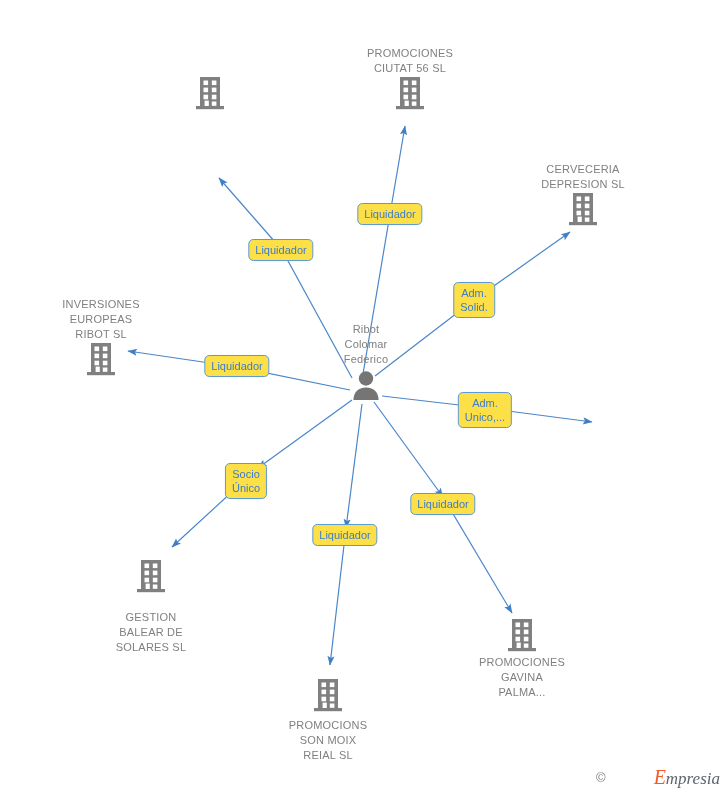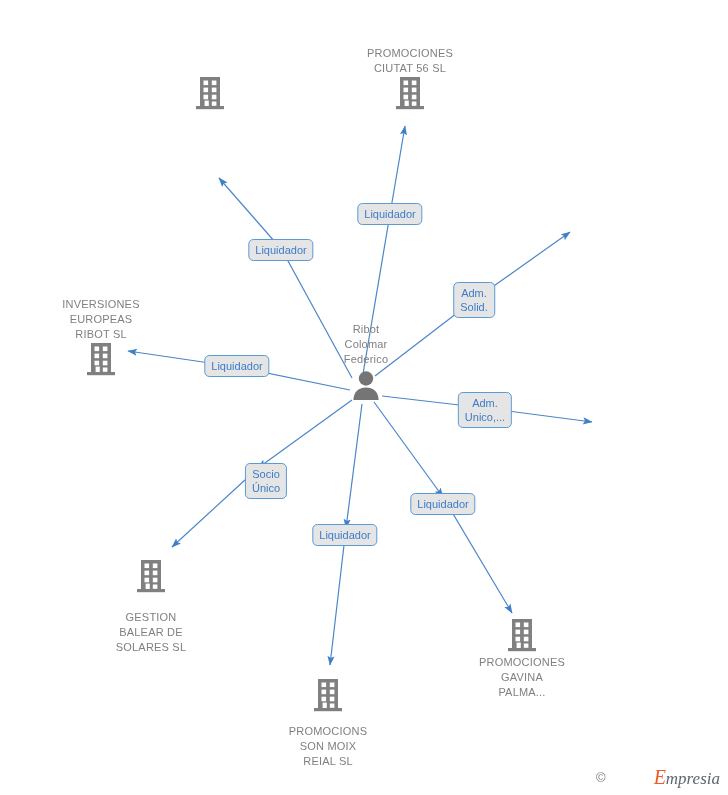--- a/index.html
+++ b/index.html
@@ -43,21 +43,21 @@
     font-weight: bold;
     font-size: 11.5px;
   }
   .icon-wrap {
     display: block;
     line-height: 0;
   }
   .edge-label {
     position: absolute;
     transform: translate(-50%, -50%);
-    background: #e5e5e5;
+    background: #fde047;
     border: 1.3px solid #5b9bd5;
     border-radius: 5px;
     color: #3d7cc9;
     font-size: 11px;
     line-height: 14px;
     padding: 3px 6px;
     text-align: center;
     white-space: pre-line;
     box-sizing: border-box;
   }
@@ -159,20 +159,38 @@
         <rect x="8.5" y="11.6" width="4.6" height="4.6" fill="#ffffff"></rect>
         <rect x="16.8" y="11.6" width="4.6" height="4.6" fill="#ffffff"></rect>
         <rect x="8.5" y="18.7" width="4.6" height="4.6" fill="#ffffff"></rect>
         <rect x="16.8" y="18.7" width="4.6" height="4.6" fill="#ffffff"></rect>
         <rect x="9.6" y="24.6" width="4.2" height="5.4" fill="#ffffff"></rect>
         <rect x="16.8" y="25.5" width="4.6" height="4.3" fill="#ffffff"></rect>
       </svg>
     </span>
   </div>
 
+  <div class="node" style="left:583px; top:162px;">
+    <div class="caption">CERVECERIA
+DEPRESION SL</div>
+    <span class="icon-wrap">
+      <svg width="30" height="34" viewBox="0 0 30 34">
+        <rect x="5" y="1" width="20" height="29" fill="#808080"></rect>
+        <rect x="1" y="30" width="28" height="3.2" fill="#808080"></rect>
+        <rect x="8.5" y="4.5" width="4.6" height="4.6" fill="#ffffff"></rect>
+        <rect x="16.8" y="4.5" width="4.6" height="4.6" fill="#ffffff"></rect>
+        <rect x="8.5" y="11.6" width="4.6" height="4.6" fill="#ffffff"></rect>
+        <rect x="16.8" y="11.6" width="4.6" height="4.6" fill="#ffffff"></rect>
+        <rect x="8.5" y="18.7" width="4.6" height="4.6" fill="#ffffff"></rect>
+        <rect x="16.8" y="18.7" width="4.6" height="4.6" fill="#ffffff"></rect>
+        <rect x="9.6" y="24.6" width="4.2" height="5.4" fill="#ffffff"></rect>
+        <rect x="16.8" y="25.5" width="4.6" height="4.3" fill="#ffffff"></rect>
+      </svg>
+    </span>
+  </div>
 
   <div class="node" style="left:101px; top:281px;margin-top:16px;">
     <div class="caption">INVERSIONES
 EUROPEAS
 RIBOT  SL</div>
     <span class="icon-wrap">
       <svg width="30" height="34" viewBox="0 0 30 34">
         <rect x="5" y="1" width="20" height="29" fill="#808080"></rect>
         <rect x="1" y="30" width="28" height="3.2" fill="#808080"></rect>
         <rect x="8.5" y="4.5" width="4.6" height="4.6" fill="#ffffff"></rect>
@@ -216,21 +234,21 @@
         <rect x="8.5" y="4.5" width="4.6" height="4.6" fill="#ffffff"></rect>
         <rect x="16.8" y="4.5" width="4.6" height="4.6" fill="#ffffff"></rect>
         <rect x="8.5" y="11.6" width="4.6" height="4.6" fill="#ffffff"></rect>
         <rect x="16.8" y="11.6" width="4.6" height="4.6" fill="#ffffff"></rect>
         <rect x="8.5" y="18.7" width="4.6" height="4.6" fill="#ffffff"></rect>
         <rect x="16.8" y="18.7" width="4.6" height="4.6" fill="#ffffff"></rect>
         <rect x="9.6" y="24.6" width="4.2" height="5.4" fill="#ffffff"></rect>
         <rect x="16.8" y="25.5" width="4.6" height="4.3" fill="#ffffff"></rect>
       </svg>
     </span>
-    <div class="caption" style="margin-top:12px;">PROMOCIONS
+    <div class="caption" style="margin-top:6px;">PROMOCIONS
 SON MOIX
 REIAL  SL</div>
   </div>
 
   <div class="node" style="left:522px; top:618px;">
     <span class="icon-wrap">
       <svg width="30" height="34" viewBox="0 0 30 34">
         <rect x="5" y="1" width="20" height="29" fill="#808080"></rect>
         <rect x="1" y="30" width="28" height="3.2" fill="#808080"></rect>
         <rect x="8.5" y="4.5" width="4.6" height="4.6" fill="#ffffff"></rect>
@@ -248,21 +266,21 @@
 PALMA...</div>
   </div>
 
   <div class="edge-label" style="left:390px; top:214px;">Liquidador</div>
   <div class="edge-label" style="left:281px; top:250px;">Liquidador</div>
   <div class="edge-label" style="left:474px; top:300px;">Adm.
 Solid.</div>
   <div class="edge-label" style="left:237px; top:366px;">Liquidador</div>
   <div class="edge-label" style="left:485px; top:410px;">Adm.
 Unico,...</div>
-  <div class="edge-label" style="left:266px; top:481px;">Socio
+  <div class="edge-label" style="left:246px; top:481px;">Socio
 Único</div>
   <div class="edge-label" style="left:345px; top:535px;">Liquidador</div>
   <div class="edge-label" style="left:443px; top:504px;">Liquidador</div>
 
   <div class="watermark">
     <span class="copy">©</span>
     <span class="brand"><span class="e">E</span><span>mpresia</span></span>
   </div>
 
 </div>

